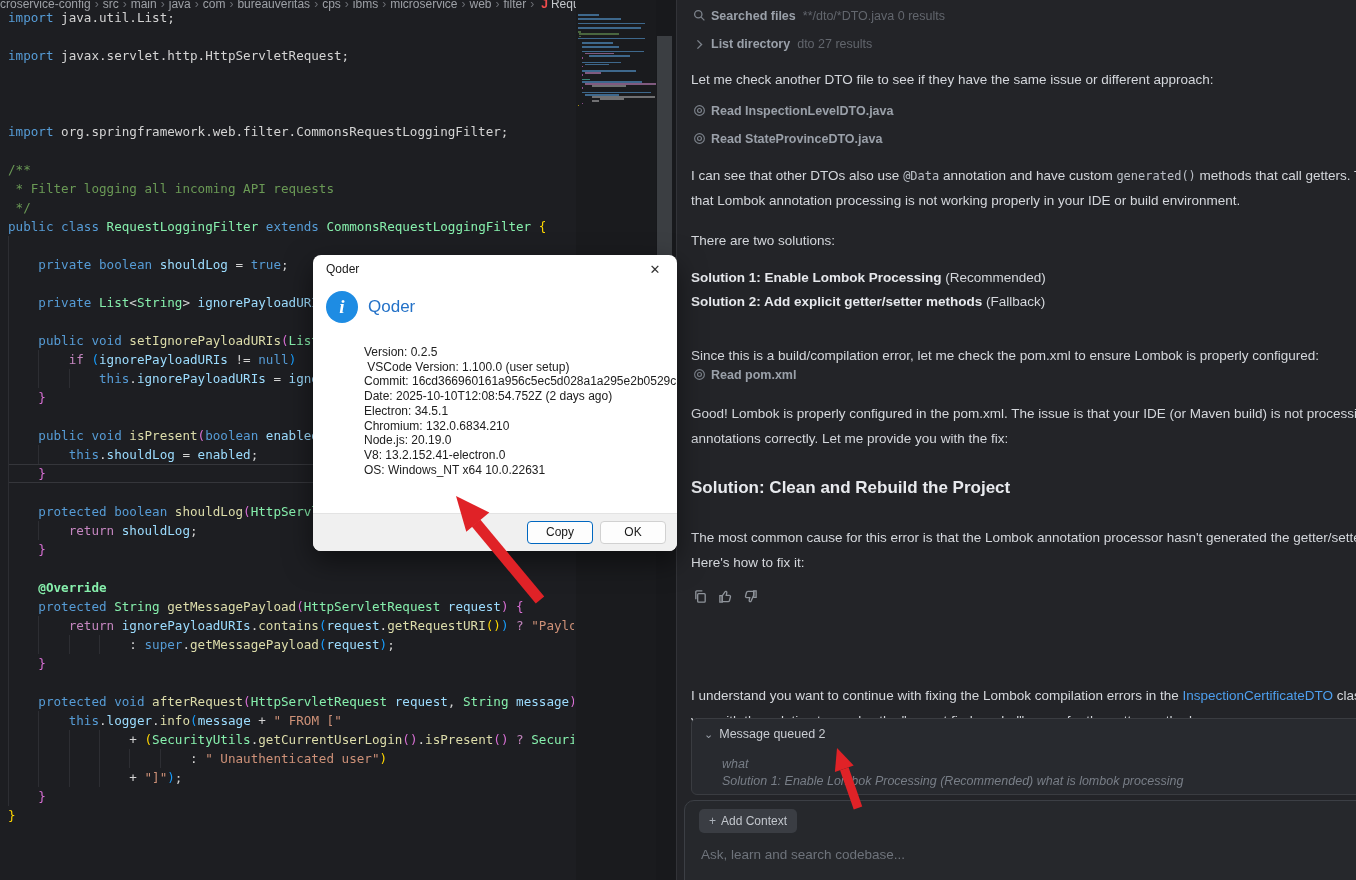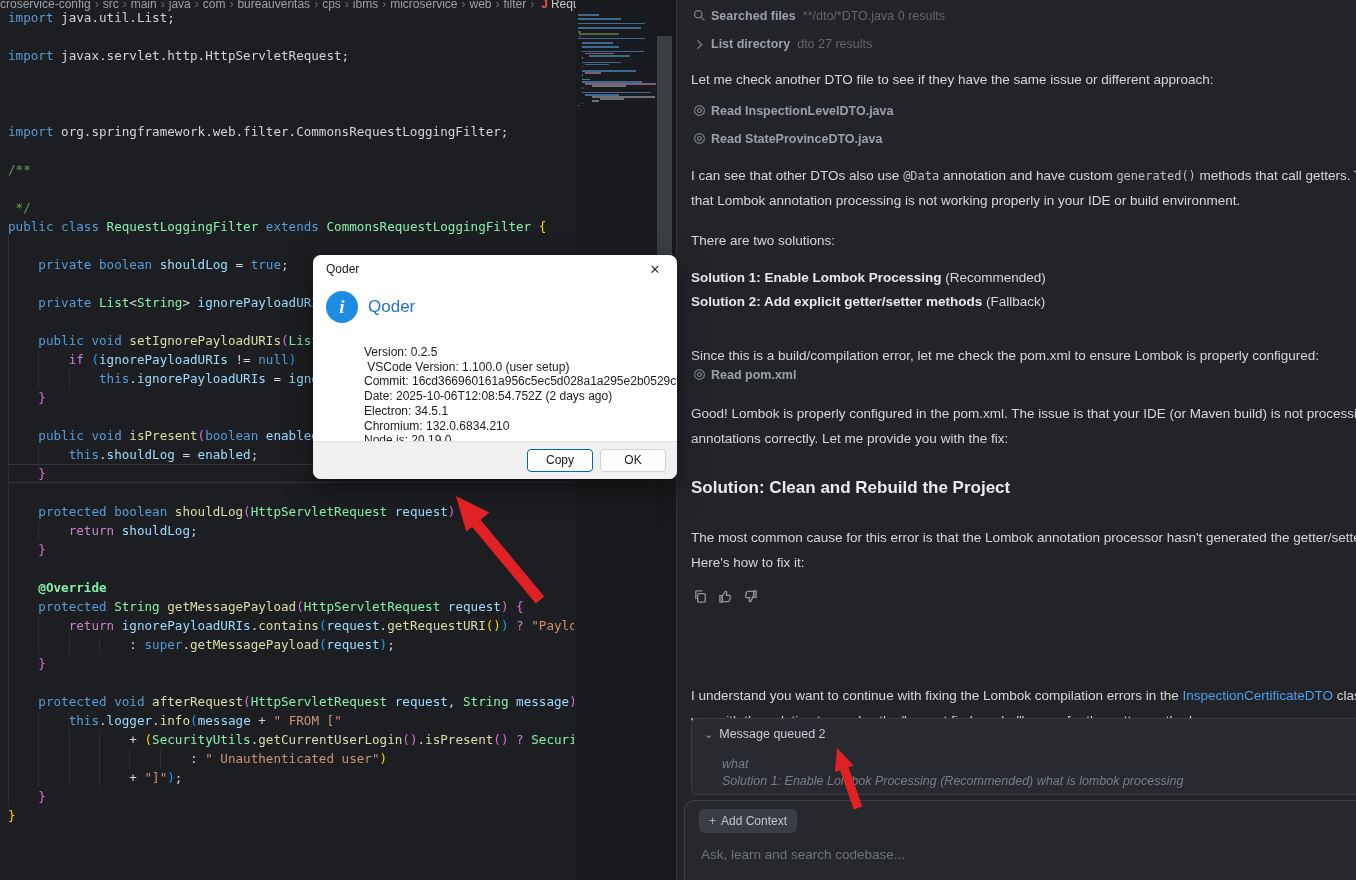--- a/index.html
+++ b/index.html
@@ -20,21 +20,21 @@
   .tk-var{color:#9cdcfe}.tk-com{color:#6a9955}.tk-str{color:#ce9178}.tk-pl{color:#d4d4d4}
   .tk-b1{color:#ffd700}.tk-b2{color:#da70d6}.tk-b3{color:#179fff}
   #cur-line { position:absolute; left:0; width:574px; height:19px; border-top:1px solid #35363b; border-bottom:1px solid #35363b; }
   #minimap-col { position:absolute; left:576px; top:0; width:80px; height:880px; background:#1a1b1e; }
   #minimap { position:absolute; left:578px; top:14px; width:76px; height:140px; }
   .mm-bar { position:absolute; height:1.6px; opacity:.6; }
   #scroll-track { position:absolute; left:656px; top:0; width:20px; height:880px; background:#18191c; }
   #scroll-thumb { position:absolute; left:657px; top:36px; width:15px; height:384px; background:#3b3e42; }
 
   
-  #dialog { position:absolute; left:313px; top:255px; width:364px; height:224px; background:#ffffff; border-radius:8px;
+  #dialog { position:absolute; left:313px; top:255px; width:364px; height:296px; background:#ffffff; border-radius:8px;
             box-shadow:0 10px 28px rgba(0,0,0,.5); z-index:5; color:#1a1a1a; }
   #dlg-title { position:absolute; left:13px; top:7px; font-size:12px; color:#191919; }
   #dlg-close { position:absolute; right:8px; top:4px; width:28px; height:22px; text-align:center; line-height:22px; font-size:13px; color:#333; cursor:pointer; }
   #dlg-info-icon { position:absolute; left:13px; top:36px; width:32px; height:32px; border-radius:50%;
                    background:#1e8ce3; color:#fff; text-align:center; line-height:32px; font-size:19px; font-weight:bold; font-family:"Liberation Serif",serif; font-style:italic; }
   #dlg-appname { position:absolute; left:55px; top:42px; font-size:17px; color:#2472c8; }
   #dlg-info { position:absolute; left:51px; top:90px; font-size:12px; line-height:14.7px; color:#202020; white-space:pre; }
   #dlg-footer { position:absolute; left:0; bottom:0; width:364px; height:38px; background:#f0f0f0; border-top:1px solid #e3e3e3; border-radius:0 0 8px 8px; }
   .dlg-btn { position:absolute; top:7px; width:66px; height:23px; border-radius:4px; background:#fdfdfd; font-size:12px; color:#1a1a1a;
              text-align:center; line-height:21px; cursor:pointer; }
@@ -81,20 +81,21 @@
     <div id="code">
       <div id="cur-line" style="top: 456px;"></div>
     <div class="code-line" style="top: 0px;"><span class="tk-kw">import</span><span class="tk-pl"> java.util.List;</span></div>
         <div class="code-line" style="top: 19px;"></div>
         <div class="code-line" style="top: 38px;"><span class="tk-kw">import</span><span class="tk-pl"> javax.servlet.http.HttpServletRequest;</span></div>
         <div class="code-line" style="top: 57px;"></div>
         <div class="code-line" style="top: 95px;"></div>
         <div class="code-line" style="top: 114px;"><span class="tk-kw">import</span><span class="tk-pl"> org.springframework.web.filter.CommonsRequestLoggingFilter;</span></div>
         <div class="code-line" style="top: 133px;"></div>
         <div class="code-line" style="top: 152px;"><span class="tk-com">/**</span></div>
+        <div class="code-line" style="top: 171px;"><span class="tk-com"> * Filter logging all incoming API requests</span></div>
         <div class="code-line" style="top: 190px;"><span class="tk-com"> */</span></div>
         <div class="code-line" style="top: 209px;"><span class="tk-kw">public class</span><span class="tk-type"> RequestLoggingFilter</span><span class="tk-kw"> extends</span><span class="tk-type"> CommonsRequestLoggingFilter</span><span class="tk-b1"> {</span></div>
         <div class="code-line" style="top: 228px;"><span class="guide" style="left: 0px;"></span><span class="tk-pl">    </span></div>
         <div class="code-line" style="top: 247px;"><span class="guide" style="left: 0px;"></span><span class="tk-pl">    </span><span class="tk-kw">private boolean</span><span class="tk-var"> shouldLog</span><span class="tk-pl"> = </span><span class="tk-kw">true</span><span class="tk-pl">;</span></div>
         <div class="code-line" style="top: 266px;"><span class="guide" style="left: 0px;"></span><span class="tk-pl">    </span></div>
         <div class="code-line" style="top: 285px;"><span class="guide" style="left: 0px;"></span><span class="tk-pl">    </span><span class="tk-kw">private</span><span class="tk-type"> List</span><span class="tk-pl">&lt;</span><span class="tk-type">String</span><span class="tk-pl">&gt; </span><span class="tk-var">ignorePayloadURIs;</span></div>
         <div class="code-line" style="top: 304px;"><span class="guide" style="left: 0px;"></span><span class="tk-pl">    </span></div>
         <div class="code-line" style="top: 323px;"><span class="guide" style="left: 0px;"></span><span class="tk-pl">    </span><span class="tk-kw">public void</span><span class="tk-fn"> setIgnorePayloadURIs</span><span class="tk-b2">(</span><span class="tk-type">List</span><span class="tk-pl">&lt;</span><span class="tk-type">String</span><span class="tk-pl">&gt; </span><span class="tk-var">ignorePayloadURIs</span><span class="tk-b2">) {</span></div>
         <div class="code-line" style="top: 342px;"><span class="guide" style="left: 0px;"></span><span class="guide" style="left: 30.36px;"></span><span class="tk-pl">        </span><span class="tk-ctrl">if</span><span class="tk-pl"> </span><span class="tk-b3">(</span><span class="tk-var">ignorePayloadURIs</span><span class="tk-pl"> != </span><span class="tk-kw">null</span><span class="tk-b3">)</span></div>
         <div class="code-line" style="top: 361px;"><span class="guide" style="left: 0px;"></span><span class="guide" style="left: 30.36px;"></span><span class="guide" style="left: 60.72px;"></span><span class="tk-pl">            </span><span class="tk-kw">this</span><span class="tk-pl">.</span><span class="tk-var">ignorePayloadURIs</span><span class="tk-pl"> = </span><span class="tk-var">ignorePayloadURIs</span><span class="tk-pl">;</span></div>
@@ -220,21 +221,21 @@
       </div>
       <div id="chat-input-placeholder">Ask, learn and search codebase...</div>
     </div>
   </div>
 
   <div id="dialog">
     <div id="dlg-title">Qoder</div>
     <div id="dlg-close">✕</div>
     <div id="dlg-info-icon">i</div>
     <div id="dlg-appname">Qoder</div>
-    <div id="dlg-info"><div>Version: 0.2.5</div><div> VSCode Version: 1.100.0 (user setup)</div><div>Commit: 16cd366960161a956c5ec5d028a1a295e2b0529c</div><div>Date: 2025-10-06T12:08:54.752Z (2 days ago)</div><div>Electron: 34.5.1</div><div>Chromium: 132.0.6834.210</div><div>Node.js: 20.19.0</div><div>V8: 13.2.152.41-electron.0</div><div>OS: Windows_NT x64 10.0.22631</div></div>
+    <div id="dlg-info"><div>Version: 0.2.5</div><div> VSCode Version: 1.100.0 (user setup)</div><div>Commit: 16cd366960161a956c5ec5d028a1a295e2b0529c</div><div>Date: 2025-10-10T12:08:54.752Z (2 days ago)</div><div>Electron: 34.5.1</div><div>Chromium: 132.0.6834.210</div><div>Node.js: 20.19.0</div><div>V8: 13.2.152.41-electron.0</div><div>OS: Windows_NT x64 10.0.22631</div></div>
     <div id="dlg-footer">
       <div id="btn-copy" class="dlg-btn">Copy</div>
       <div id="btn-ok" class="dlg-btn">OK</div>
     </div>
   </div>
 
   <svg class="arrow-svg" style="left:440px;top:480px" width="125" height="140" viewBox="0 0 125 140">
     <line x1="100" y1="120" x2="36" y2="43" stroke="#e02227" stroke-width="11"></line>
     <polygon points="16,16 49.3,32.5 26.3,51.7" fill="#e02227"></polygon>
   </svg>

